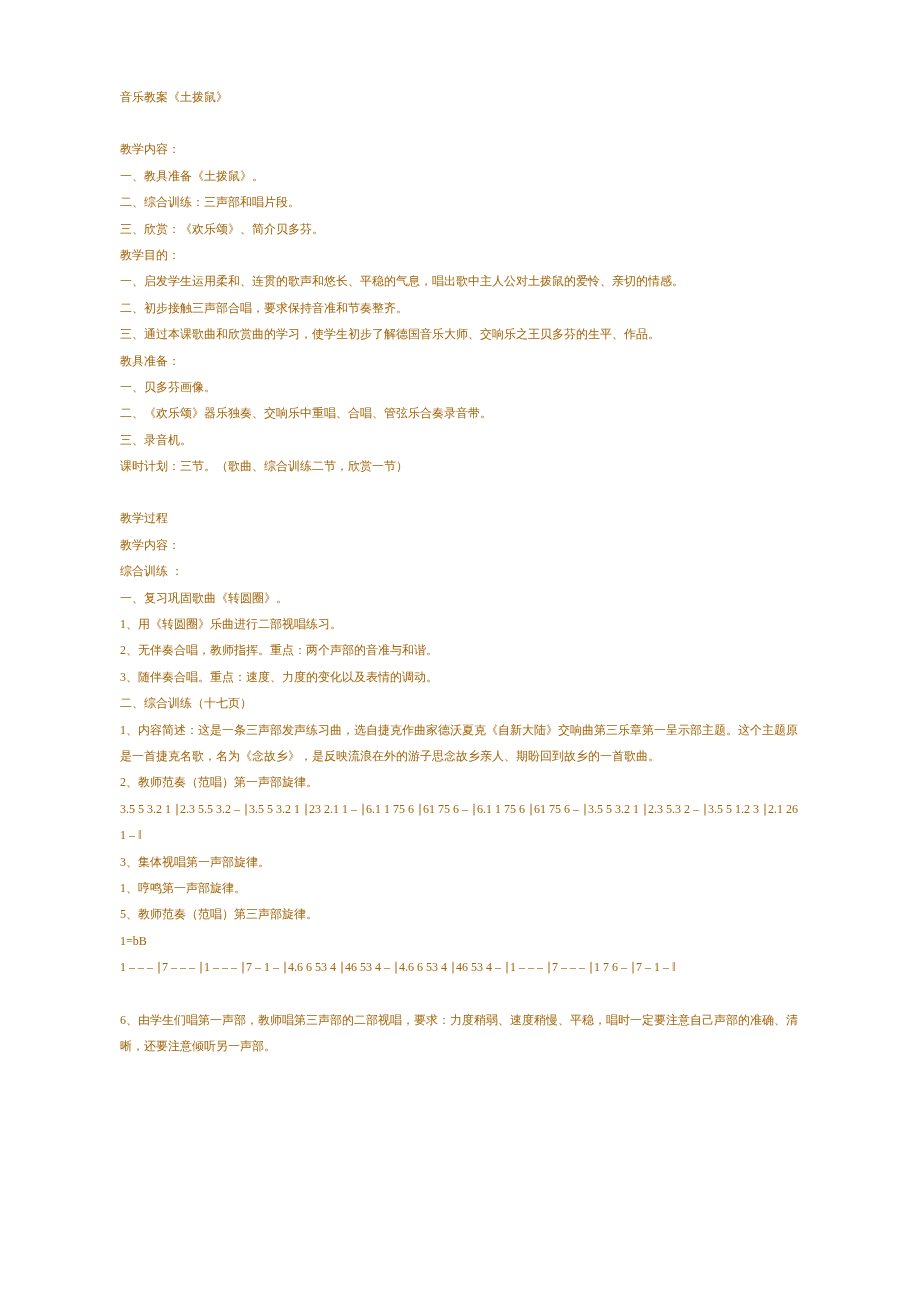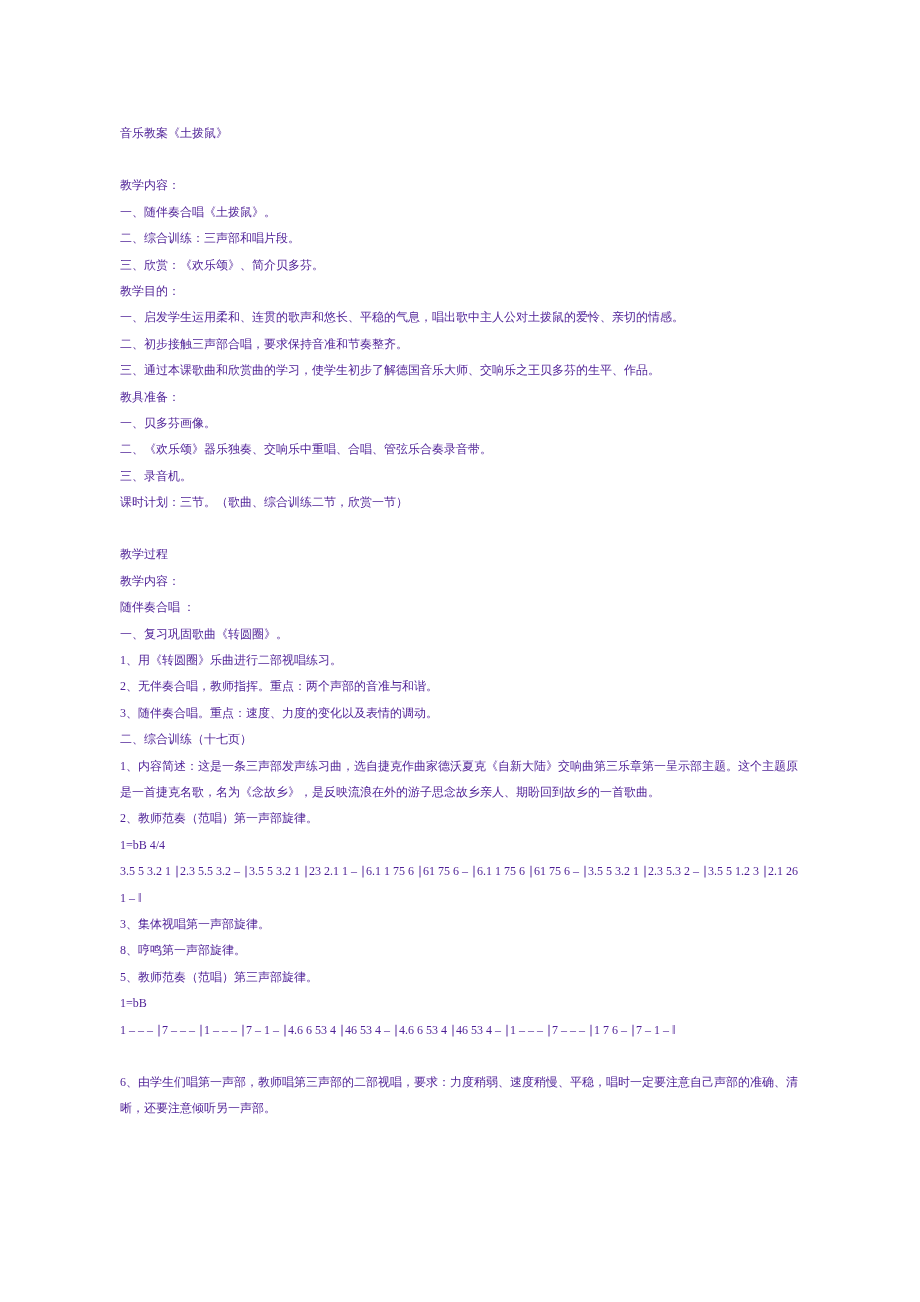--- a/index.html
+++ b/index.html
@@ -3,72 +3,71 @@
   <meta charset="utf-8">
   <style>
     body {
       margin: 0;
       padding: 0;
       background: #ffffff;
       font-family: "SimSun", "宋体", serif;
       width: 920px;
     }
     .page {
-      padding: 120px 120px 100px 120px;
+      padding: 84px 120px 100px 120px;
       font-size: 12px;
       line-height: 2.2;
-      color: #4c1d95;
+      color: #a16207;
     }
     .paragraph {
       margin: 0;
       padding: 0;
     }
     .spacer {
       height: 26px;
     }
   </style>
 </head>
 <body>
 
 <div class="page">
   <p class="paragraph">音乐教案《土拨鼠》</p>
   <div class="spacer"></div>
 
   <p class="paragraph">教学内容：</p>
-  <p class="paragraph">一、随伴奏合唱《土拨鼠》。</p>
+  <p class="paragraph">一、教具准备《土拨鼠》。</p>
   <p class="paragraph">二、综合训练：三声部和唱片段。</p>
   <p class="paragraph">三、欣赏：《欢乐颂》、简介贝多芬。</p>
 
   <p class="paragraph">教学目的：</p>
   <p class="paragraph">一、启发学生运用柔和、连贯的歌声和悠长、平稳的气息，唱出歌中主人公对土拨鼠的爱怜、亲切的情感。</p>
   <p class="paragraph">二、初步接触三声部合唱，要求保持音准和节奏整齐。</p>
   <p class="paragraph">三、通过本课歌曲和欣赏曲的学习，使学生初步了解德国音乐大师、交响乐之王贝多芬的生平、作品。</p>
 
   <p class="paragraph">教具准备：</p>
   <p class="paragraph">一、贝多芬画像。</p>
   <p class="paragraph">二、《欢乐颂》器乐独奏、交响乐中重唱、合唱、管弦乐合奏录音带。</p>
   <p class="paragraph">三、录音机。</p>
 
   <p class="paragraph">课时计划：三节。（歌曲、综合训练二节，欣赏一节）</p>
   <div class="spacer"></div>
 
   <p class="paragraph">教学过程</p>
   <p class="paragraph">教学内容：</p>
 
-  <p class="paragraph">随伴奏合唱 ：</p>
+  <p class="paragraph">综合训练 ：</p>
   <p class="paragraph">一、复习巩固歌曲《转圆圈》。</p>
   <p class="paragraph">1、用《转圆圈》乐曲进行二部视唱练习。</p>
   <p class="paragraph">2、无伴奏合唱，教师指挥。重点：两个声部的音准与和谐。</p>
   <p class="paragraph">3、随伴奏合唱。重点：速度、力度的变化以及表情的调动。</p>
   <p class="paragraph">二、综合训练（十七页）</p>
   <p class="paragraph">1、内容简述：这是一条三声部发声练习曲，选自捷克作曲家德沃夏克《自新大陆》交响曲第三乐章第一呈示部主题。这个主题原是一首捷克名歌，名为《念故乡》，是反映流浪在外的游子思念故乡亲人、期盼回到故乡的一首歌曲。</p>
   <p class="paragraph">2、教师范奏（范唱）第一声部旋律。</p>
-  <p class="paragraph">1=bB 4/4</p>
   <p class="paragraph">3.5 5 3.2 1 ∣2.3 5.5 3.2 – ∣3.5 5 3.2 1 ∣23 2.1 1 – ∣6.1 1 75 6 ∣61 75 6 – ∣6.1 1 75 6 ∣61 75 6 – ∣3.5 5 3.2 1 ∣2.3 5.3 2 – ∣3.5 5 1.2 3 ∣2.1 26 1 – ‖</p>
   <p class="paragraph">3、集体视唱第一声部旋律。</p>
-  <p class="paragraph">8、哼鸣第一声部旋律。</p>
+  <p class="paragraph">1、哼鸣第一声部旋律。</p>
   <p class="paragraph">5、教师范奏（范唱）第三声部旋律。</p>
   <p class="paragraph">1=bB</p>
   <p class="paragraph">1 – – – ∣7 – – – ∣1 – – – ∣7 – 1 – ∣4.6 6 53 4 ∣46 53 4 – ∣4.6 6 53 4 ∣46 53 4 – ∣1 – – – ∣7 – – – ∣1 7 6 – ∣7 – 1 – ‖</p>
   <div class="spacer"></div>
 
   <p class="paragraph">6、由学生们唱第一声部，教师唱第三声部的二部视唱，要求：力度稍弱、速度稍慢、平稳，唱时一定要注意自己声部的准确、清晰，还要注意倾听另一声部。</p>
 </div>
 
 </body></html>

